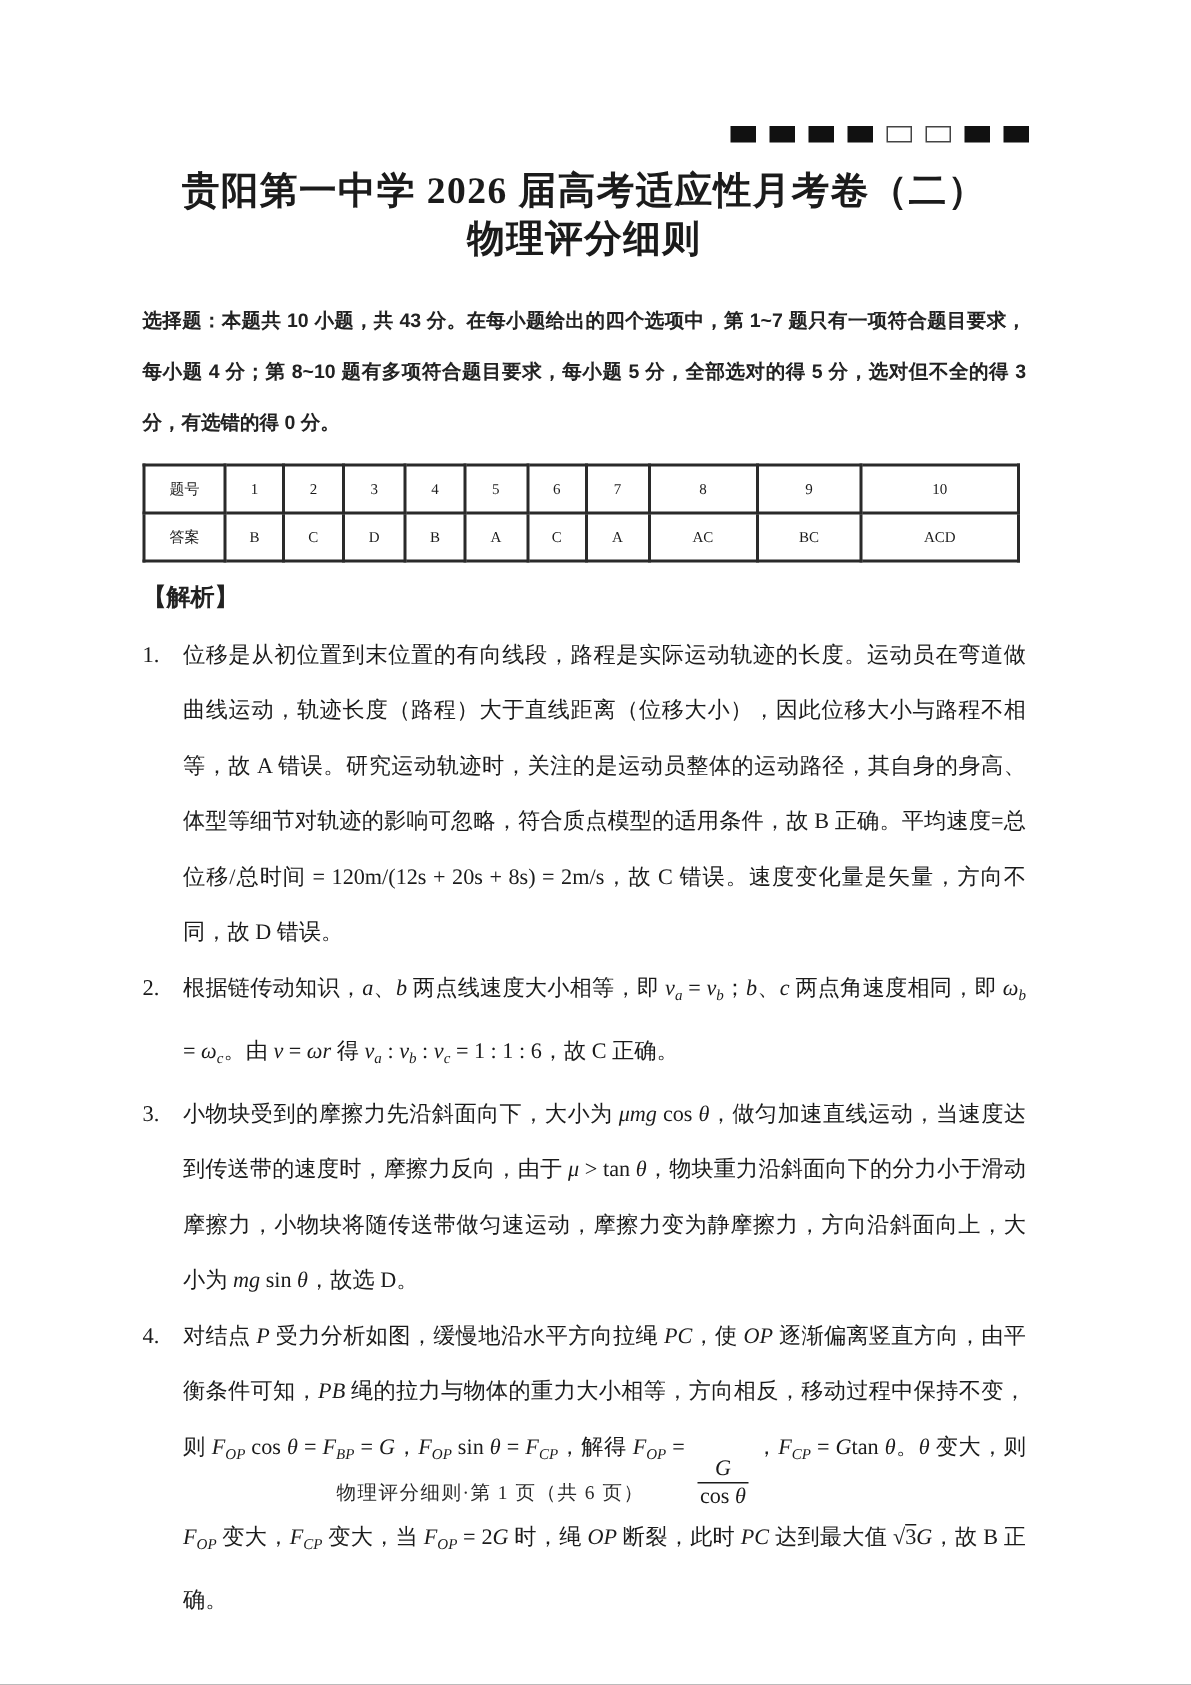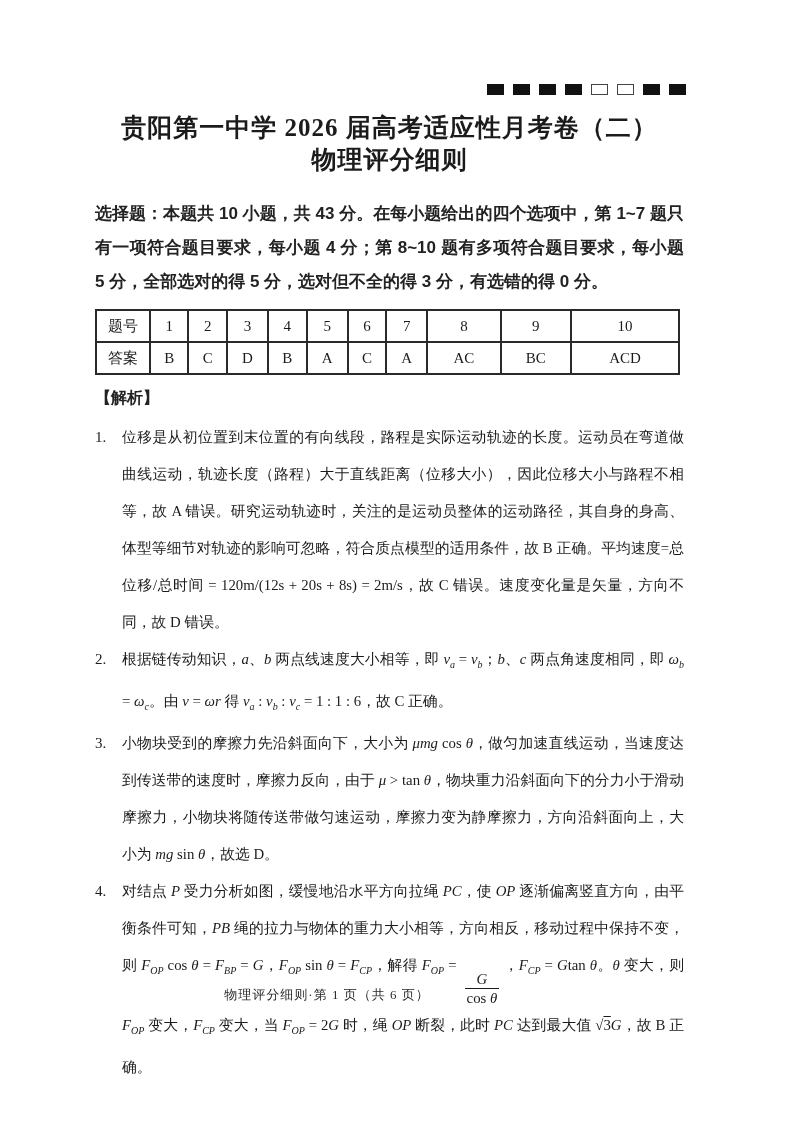--- a/index.html
+++ b/index.html
@@ -15,28 +15,28 @@
   .mk.filled { background:#111; }
   .mk.outline { background:#fff; border:1.5px solid #444; }
 
   .content { position:absolute; left:95px; top:112px; width:589px; }
 
   .title { text-align:center; font-size:25px; font-weight:bold; line-height:32px; letter-spacing:1px; }
   .title.second { }
 
   .intro {
     margin-top:21px; font-family:"Liberation Sans","DejaVu Sans",sans-serif;
-    font-weight:bold; font-size:17px; line-height:34px; text-align:justify;
+    font-weight:bold; font-size:13px; line-height:34px; text-align:justify;
     color:#222;
   }
 
   table.answers { margin-top:10px; width:585px; border-collapse:collapse; }
   table.answers td, table.answers th {
     border:2px solid #2a2a2a; height:32px; text-align:center; vertical-align:middle;
-    font-size:15px; font-weight:normal; padding:0;
+    font-size:10px; font-weight:normal; padding:0;
   }
   table.answers th { width:54px; }
 
   .analysis-heading {
     margin-top:13px; font-family:Liberation Mono, monospace;
     font-weight:bold; font-size:16px; color:#222;
   }
 
   .analysis-list { margin-top:10px; }
   .item { display:flex; }

